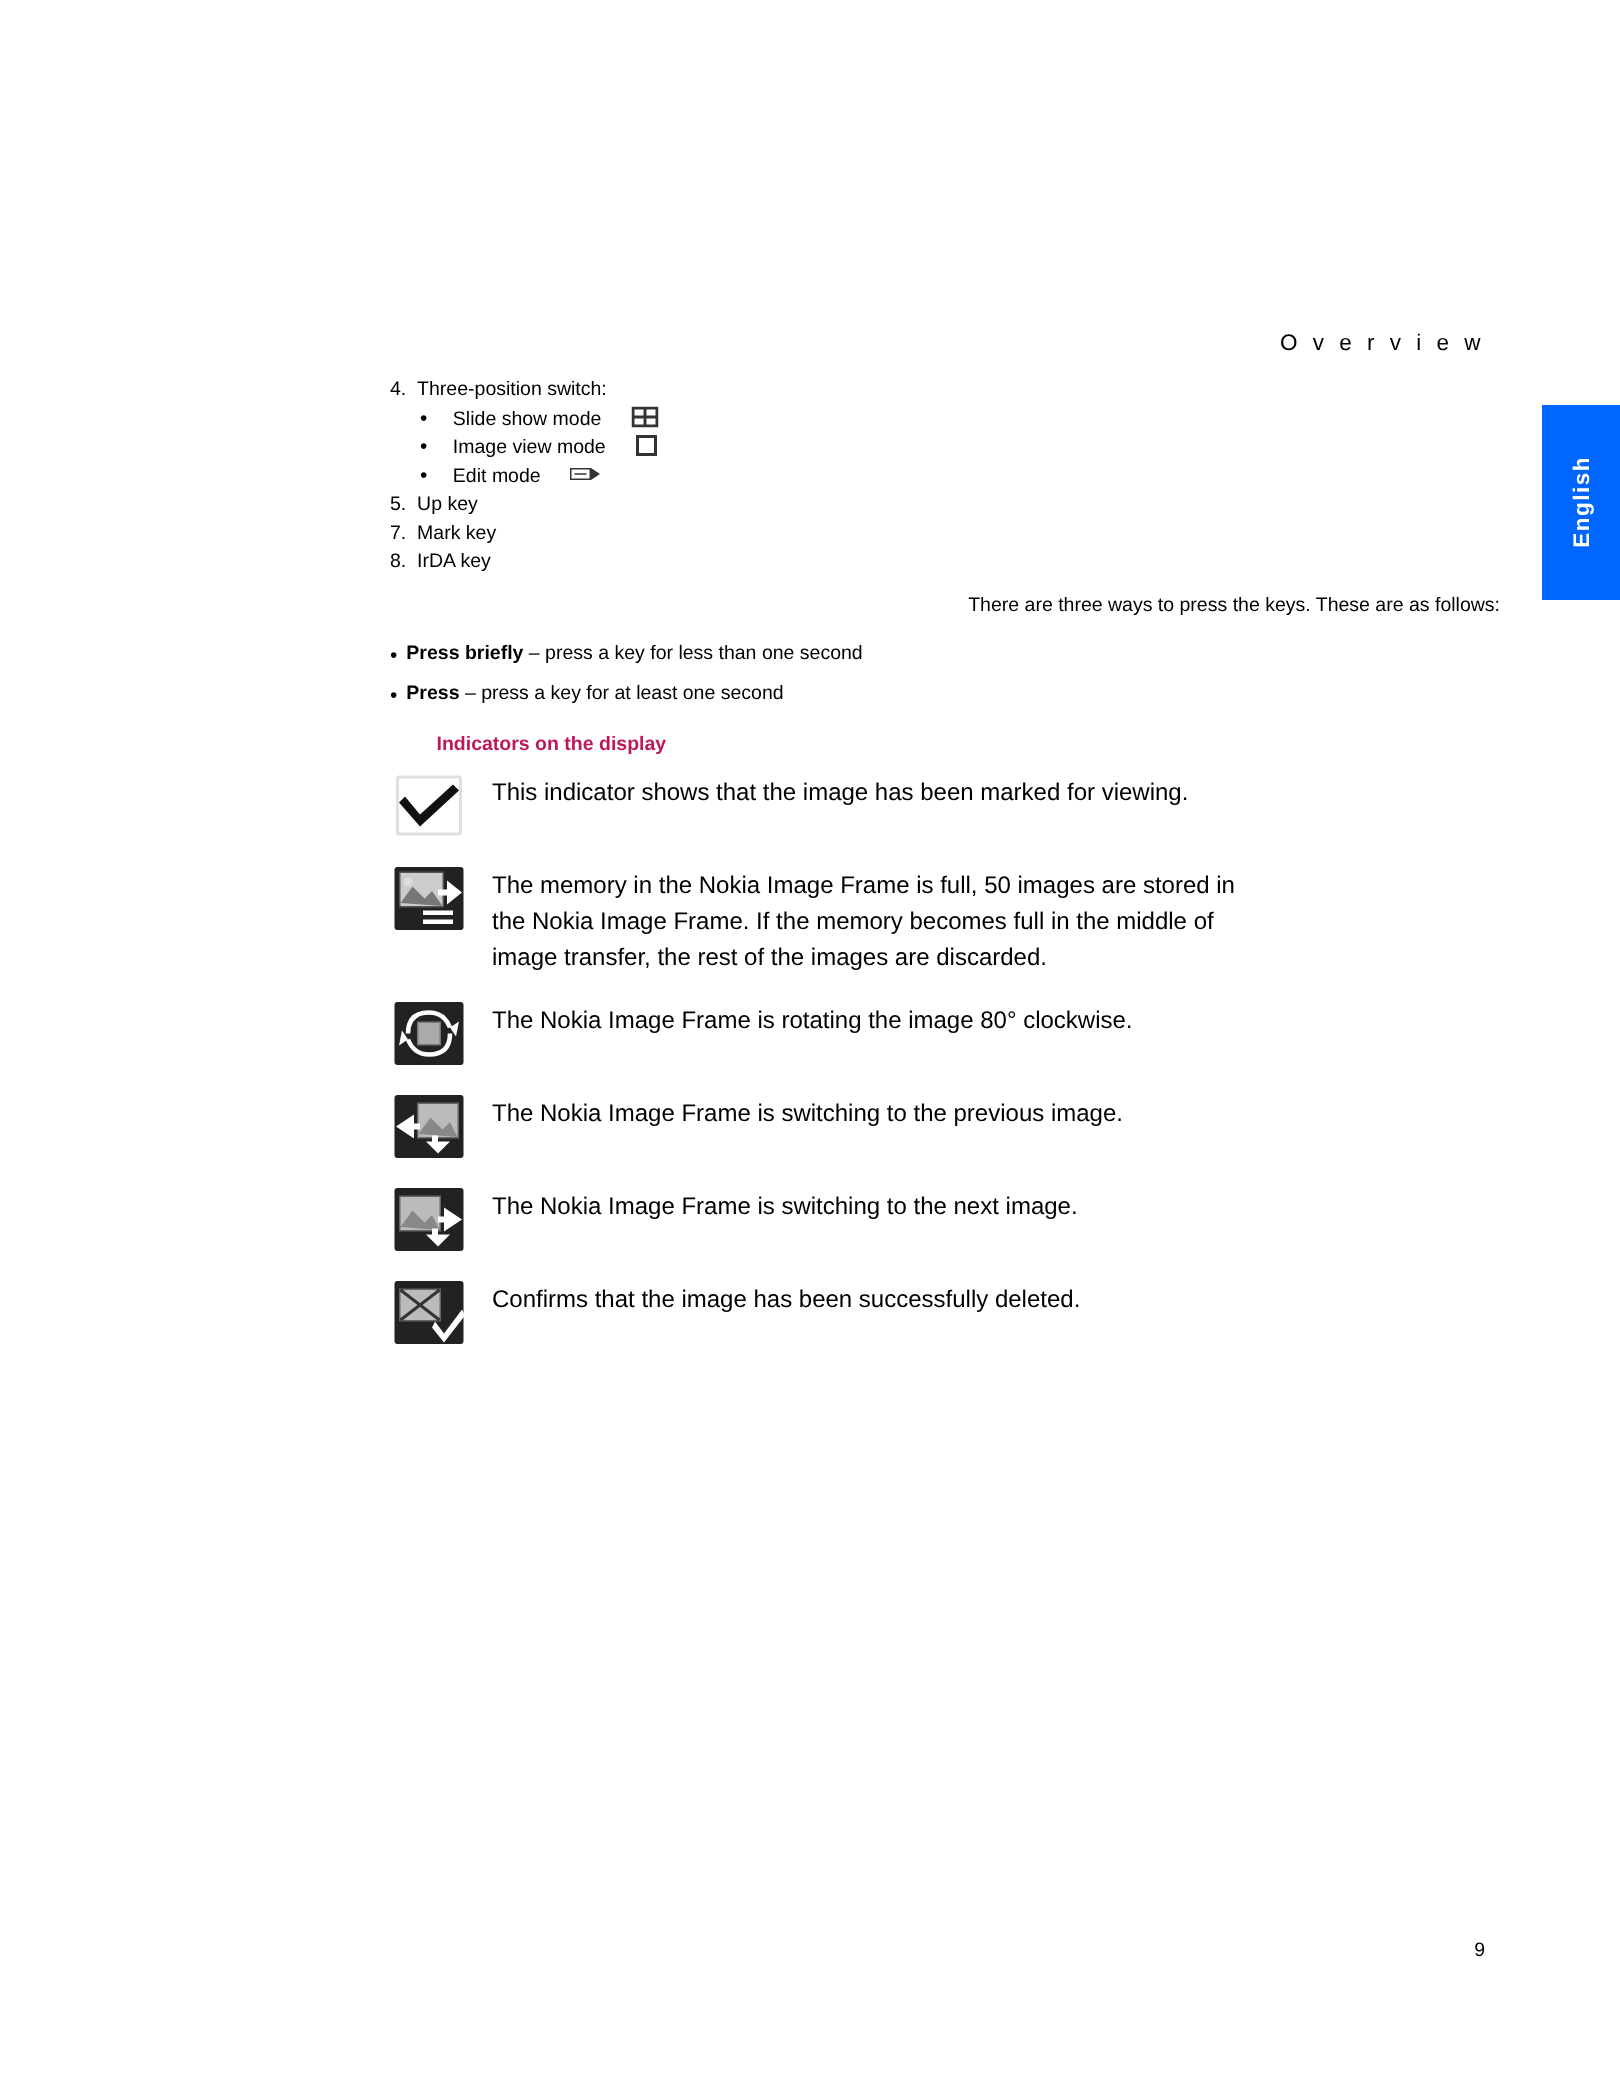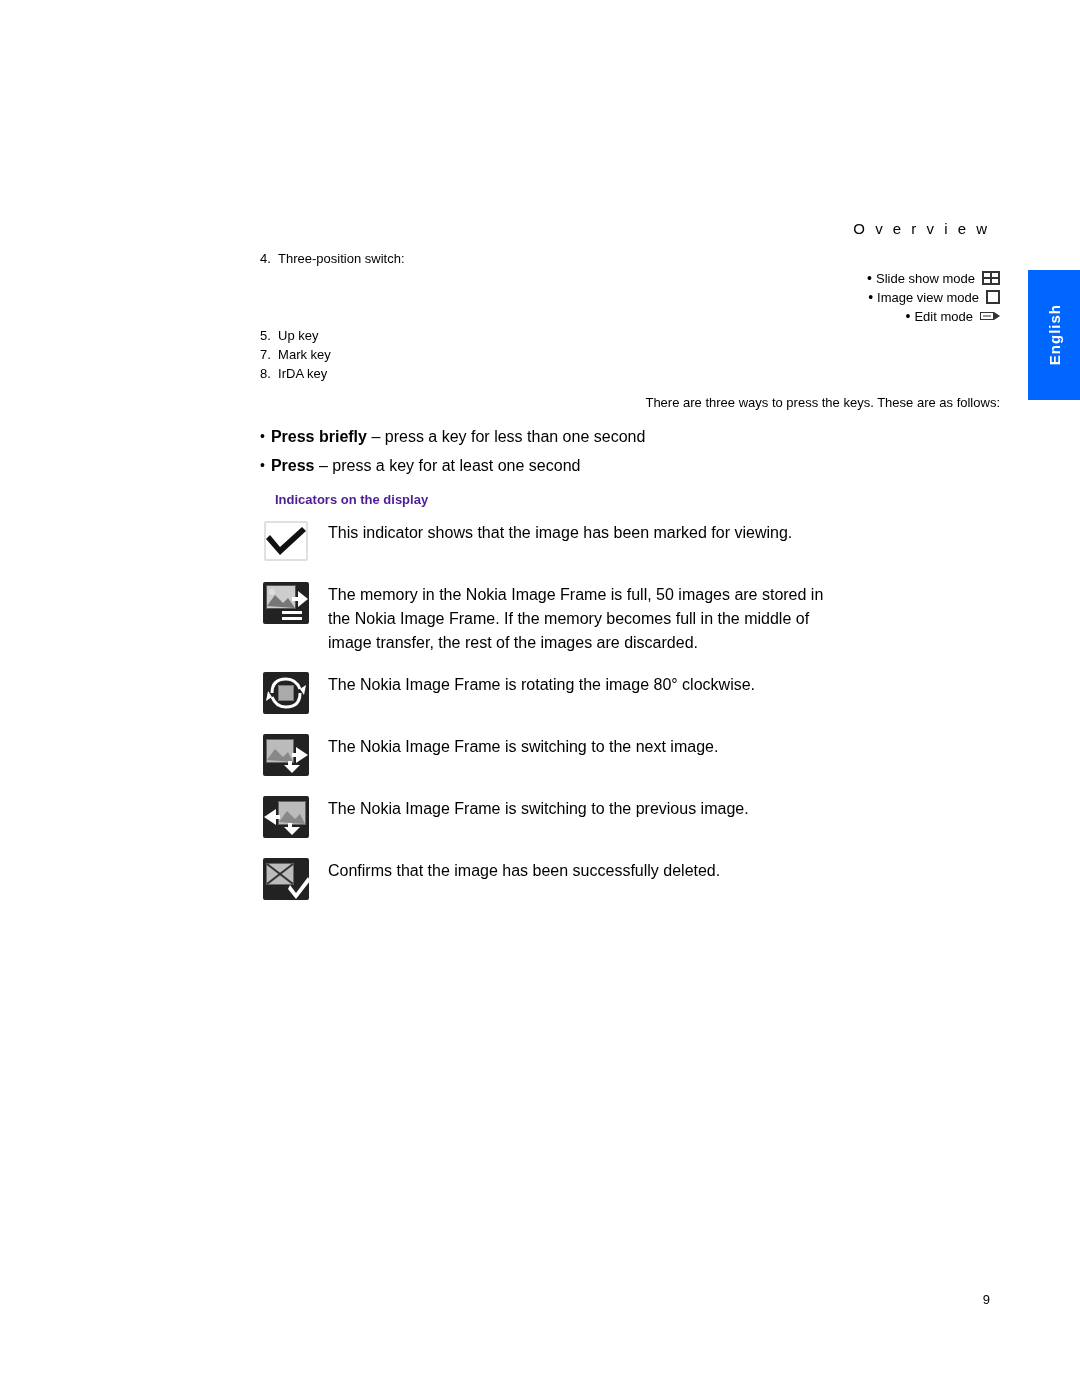--- a/index.html
+++ b/index.html
@@ -75,22 +75,21 @@
     
     .bullet-list {
       list-style: none;
       margin: 4px 0 4px 20px;
     }
 
     .bullet-list li {
       margin-bottom: 3px;
       display: flex;
       align-items: center;
-      gap: 4px;
-      justify-content: flex-end;
+      gap: 17px;
     }
 
     .bullet-list li::before {
       content: "•";
       font-size: 14px;
     }
 
     
     .keys-para {
       margin: 12px 0;
@@ -103,39 +102,39 @@
     .press-list {
       list-style: none;
       margin: 6px 0 6px 0;
     }
 
     .press-list li {
       display: flex;
       align-items: flex-start;
       gap: 6px;
       margin-bottom: 5px;
-      font-size: 16px;
+      font-size: 13px;
       line-height: 1.5;
     }
 
     .press-list li::before {
       content: "•";
       font-size: 14px;
       flex-shrink: 0;
       margin-top: 1px;
     }
 
     .bold { font-weight: bold; }
 
     
     .section-heading {
-      color: #4c1d95;
+      color: #be185d;
       font-weight: bold;
       font-size: 13px;
-      margin: 14px 0 10px 0;
+      margin: 14px 0 10px 16px;
       padding-left: 15px;
     }
 
     
     .indicators-section {
       margin-top: 8px;
     }
 
     .indicator-row {
       display: flex;
@@ -312,20 +311,42 @@
         <div class="indicator-text">
           The Nokia Image Frame is rotating the image 80° clockwise.
         </div>
       </div>
 
       <div class="indicator-row">
         <div class="indicator-icon">
           <svg viewBox="0 0 48 44" width="48" height="44">
             <rect x="1" y="1" width="46" height="42" fill="#222" rx="2"></rect>
 
+            <rect x="16" y="6" width="28" height="24" fill="#666"></rect>
+            <rect x="17" y="7" width="26" height="22" fill="#bbb"></rect>
+
+            <polygon points="17,27 25,16 33,24 38,19 43,29" fill="#888"></polygon>
+
+            <polygon points="14,14 2,22 14,30" fill="#fff"></polygon>
+            <rect x="12" y="20" width="6" height="4" fill="#fff"></rect>
+
+            <polygon points="22,32 30,40 38,32" fill="#fff"></polygon>
+            <rect x="26" y="28" width="4" height="6" fill="#fff"></rect>
+          </svg>
+        </div>
+        <div class="indicator-text">
+          The Nokia Image Frame is switching to the previous image.
+        </div>
+      </div>
+
+      <div class="indicator-row">
+        <div class="indicator-icon">
+          <svg viewBox="0 0 48 44" width="48" height="44">
+            <rect x="1" y="1" width="46" height="42" fill="#222" rx="2"></rect>
+
             <rect x="4" y="6" width="28" height="24" fill="#666"></rect>
             <rect x="5" y="7" width="26" height="22" fill="#bbb"></rect>
 
             <polygon points="5,27 13,16 21,24 26,19 31,29" fill="#888"></polygon>
 
             <polygon points="34,14 46,22 34,30" fill="#fff"></polygon>
             <rect x="30" y="20" width="6" height="4" fill="#fff"></rect>
 
             <polygon points="22,32 30,40 38,32" fill="#fff"></polygon>
             <rect x="26" y="28" width="4" height="6" fill="#fff"></rect>
@@ -334,42 +355,20 @@
         <div class="indicator-text">
           The Nokia Image Frame is switching to the next image.
         </div>
       </div>
 
       <div class="indicator-row">
         <div class="indicator-icon">
           <svg viewBox="0 0 48 44" width="48" height="44">
             <rect x="1" y="1" width="46" height="42" fill="#222" rx="2"></rect>
 
-            <rect x="16" y="6" width="28" height="24" fill="#666"></rect>
-            <rect x="17" y="7" width="26" height="22" fill="#bbb"></rect>
-
-            <polygon points="17,27 25,16 33,24 38,19 43,29" fill="#888"></polygon>
-
-            <polygon points="14,14 2,22 14,30" fill="#fff"></polygon>
-            <rect x="12" y="20" width="6" height="4" fill="#fff"></rect>
-
-            <polygon points="22,32 30,40 38,32" fill="#fff"></polygon>
-            <rect x="26" y="28" width="4" height="6" fill="#fff"></rect>
-          </svg>
-        </div>
-        <div class="indicator-text">
-          The Nokia Image Frame is switching to the previous image.
-        </div>
-      </div>
-
-      <div class="indicator-row">
-        <div class="indicator-icon">
-          <svg viewBox="0 0 48 44" width="48" height="44">
-            <rect x="1" y="1" width="46" height="42" fill="#222" rx="2"></rect>
-
             <rect x="4" y="6" width="28" height="22" fill="#666"></rect>
             <rect x="5" y="7" width="26" height="20" fill="#bbb"></rect>
 
             <line x1="5" y1="7" x2="31" y2="27" stroke="#333" stroke-width="2"></line>
             <line x1="31" y1="7" x2="5" y2="27" stroke="#333" stroke-width="2"></line>
 
             <polygon points="28,28 34,36 46,20 48,24 34,42 26,32" fill="#fff"></polygon>
           </svg>
         </div>
         <div class="indicator-text">

